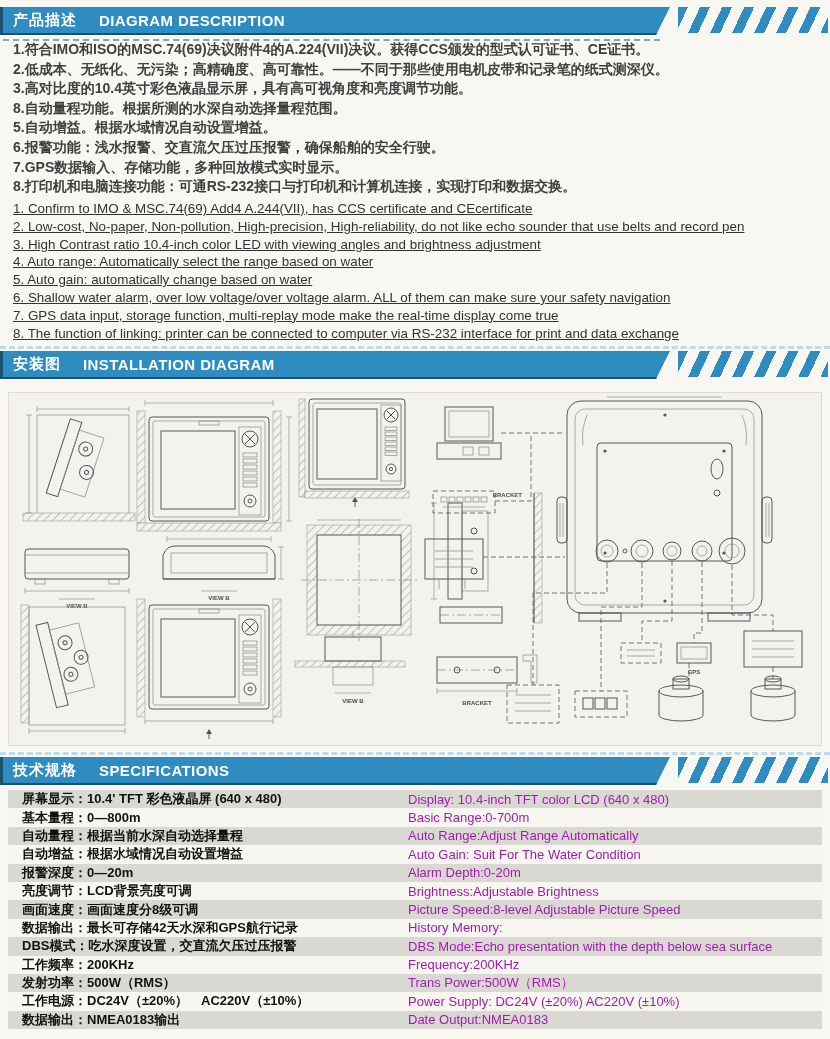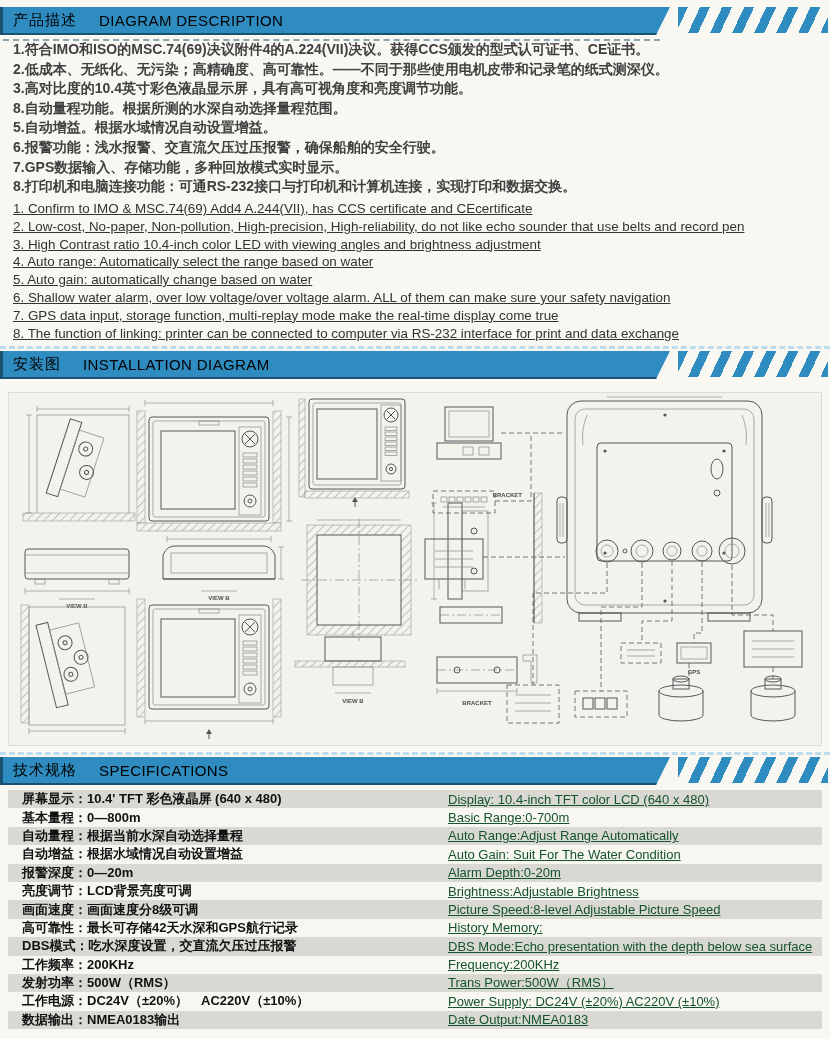--- a/index.html
+++ b/index.html
@@ -9,21 +9,21 @@
     font-family:"Liberation Sans","DejaVu Sans",sans-serif;
   }
   
   .banner{position:absolute;left:0;right:0;height:28px;}
   .banner-bar{
     position:absolute;left:0;top:0;bottom:0;right:160px;
     background:#2e8cc0;
     border-left:3px solid #1a5070;border-bottom:2px solid #1a5070;
     clip-path:polygon(0 0,100% 0,calc(100% - 14px) 100%,0 100%);
     display:flex;align-items:center;
-    color:#000000;font-weight:400;
+    color:#ffffff;font-weight:700;
   }
   .banner-bar .b-cn{font-size:15px;margin-left:10px;letter-spacing:1px;}
   .banner-bar .b-en{font-size:15px;margin-left:22px;letter-spacing:.4px;}
   .banner-stripes{
     position:absolute;right:2px;top:0;bottom:2px;width:150px;
     background:repeating-linear-gradient(115deg,#2e8cc0 0 9px,rgba(0,0,0,0) 9px 20px);
   }
   .dash-under{position:absolute;left:3px;right:170px;height:0;border-top:2px dashed rgba(26,80,112,.5);}
   .dash-sep{position:absolute;left:0;right:0;height:0;border-top:3px dashed #bcdcee;}
   
@@ -38,25 +38,25 @@
   }
   svg .ln{stroke:#55565a;fill:none;stroke-width:1;}
   svg .thin{stroke:#8a8b88;fill:none;stroke-width:.7;}
   svg .dim{stroke:#84858a;fill:none;stroke-width:.6;}
   svg .dash{stroke:#55565a;fill:none;stroke-width:.8;stroke-dasharray:5 3;}
   svg .cl{stroke:#77787c;fill:none;stroke-width:.6;stroke-dasharray:9 3 2 3;}
   svg .hatchf{fill:url(#hat);stroke:#8a8b88;stroke-width:.5;}
   svg text.lbl{font:600 6px "Liberation Sans",sans-serif;fill:#4a4b50;}
   
   .spec-table{position:absolute;top:790px;left:8px;width:814px;}
-  .spec-row{display:flex;height:18.4px;align-items:center;gap:40px;}
+  .spec-row{display:flex;height:18.4px;align-items:center;}
   .spec-row.g{background:#d9d8d3;}
   .spec-row.w{background:#f7f6f1;}
   .spec-cn{width:386px;padding-left:14px;font-size:13px;font-weight:700;color:#111;white-space:nowrap;overflow:hidden;}
-  .spec-en{flex:1;font-size:13px;font-weight:400;color:#14532d;white-space:nowrap;overflow:hidden;text-decoration:underline;}
+  .spec-en{flex:1;font-size:13px;font-weight:400;color:#a21caf;white-space:nowrap;overflow:hidden;}
 </style>
 </head>
 <body>
 
 <div class="page">
 
   <div class="banner" style="top:7px">
     <div class="banner-bar">
       <span class="b-cn">产品描述</span>
       <span class="b-en">DIAGRAM DESCRIPTION</span>
@@ -446,21 +446,21 @@
     </div>
     <div class="spec-row w">
       <div class="spec-cn">亮度调节：LCD背景亮度可调</div>
       <div class="spec-en">Brightness:Adjustable Brightness</div>
     </div>
     <div class="spec-row g">
       <div class="spec-cn">画面速度：画面速度分8级可调</div>
       <div class="spec-en">Picture Speed:8-level Adjustable Picture Speed</div>
     </div>
     <div class="spec-row w">
-      <div class="spec-cn">高可靠性：最长可存储42天水深和GPS航行记录</div>
+      <div class="spec-cn">数据输出：最长可存储42天水深和GPS航行记录</div>
       <div class="spec-en">History Memory:</div>
     </div>
     <div class="spec-row g">
       <div class="spec-cn">DBS模式：吃水深度设置，交直流欠压过压报警</div>
       <div class="spec-en">DBS Mode:Echo presentation with the depth below sea surface</div>
     </div>
     <div class="spec-row w">
       <div class="spec-cn">工作频率：200KHz</div>
       <div class="spec-en">Frequency:200KHz</div>
     </div>

